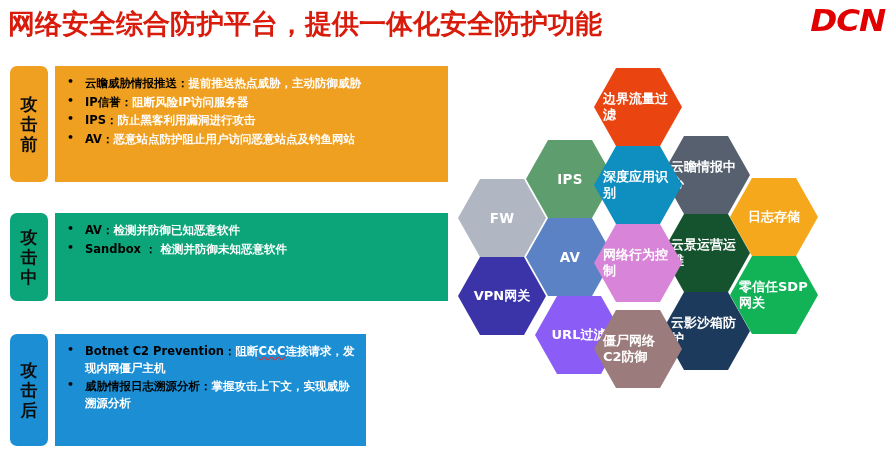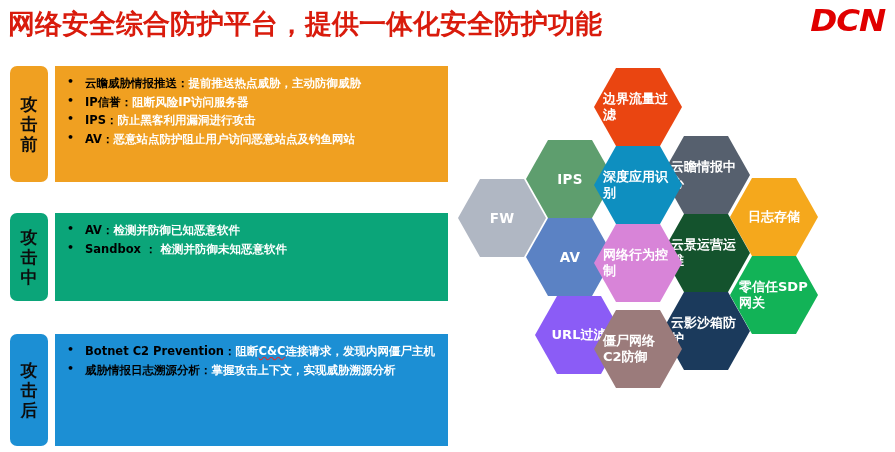--- a/index.html
+++ b/index.html
@@ -132,38 +132,39 @@
             <li><span class="term">Sandbox</span><span class="term"> ： </span><span class="desc">检测并防御未知恶意软件</span></li>
           </ul>
         </div>
       </div>
       <div class="stage s3" style="left: 0px; top: 334px; width: 450px; height: 112px;">
         <div class="stage-tab" style="height: 112px;">
           <span>攻</span>
           <span>击</span>
           <span>后</span>
         </div>
-        <div class="stage-body" style="width: 393px; height: 112px;">
+        <div class="stage-body" style="width: 311px; height: 112px;">
           <ul class="bullets">
             <li><span class="term">Botnet C2 Prevention</span><span class="term">：</span><span class="desc">阻断</span><span class="desc spell">C&amp;C</span><span class="desc">连接请求，发现内网僵尸主机</span></li>
             <li><span class="term">威胁情报日志溯源分析</span><span class="term">：</span><span class="desc">掌握攻击上下文，实现威胁溯源分析</span></li>
           </ul>
         </div>
       </div>
     </div>
 
   <div class="hexwrap" id="hex-host">
       <div class="hex en" style="left: 8px; top: 131px; background: rgb(176, 183, 195);">FW</div>
       <div class="hex en" style="left: 76px; top: 92px; background: rgb(94, 158, 110);">IPS</div>
       <div class="hex" style="left: 144px; top: 20px; background: rgb(234, 69, 17);">边界流量过滤</div>
       <div class="hex" style="left: 212px; top: 88px; background: rgb(86, 96, 110);">云瞻情报中心</div>
       <div class="hex" style="left: 280px; top: 130px; background: rgb(245, 168, 28);">日志存储</div>
       <div class="hex" style="left: 144px; top: 98px; background: rgb(14, 143, 192);">深度应用识别</div>
       <div class="hex en" style="left: 76px; top: 170px; background: rgb(91, 130, 196);">AV</div>
       <div class="hex" style="left: 212px; top: 166px; background: #14532d;">云景运营运维</div>
+      <div class="hex" style="left: 8px; top: 209px; background: rgb(59, 52, 168);">VPN网关</div>
       <div class="hex" style="left: 85px; top: 248px; background: #8b5cf6;">URL过滤</div>
       <div class="hex" style="left: 144px; top: 176px; background: rgb(216, 132, 216);">网络行为控制</div>
       <div class="hex" style="left: 212px; top: 244px; background: rgb(27, 58, 92);">云影沙箱防护</div>
       <div class="hex" style="left: 280px; top: 208px; background: rgb(18, 179, 87);">零信任SDP网关</div>
       <div class="hex" style="left: 144px; top: 254px; background: rgb(155, 123, 123); margin-top: 8px;">僵尸网络C2防御</div>
     </div>
 
 </div>
 
 </body></html>

